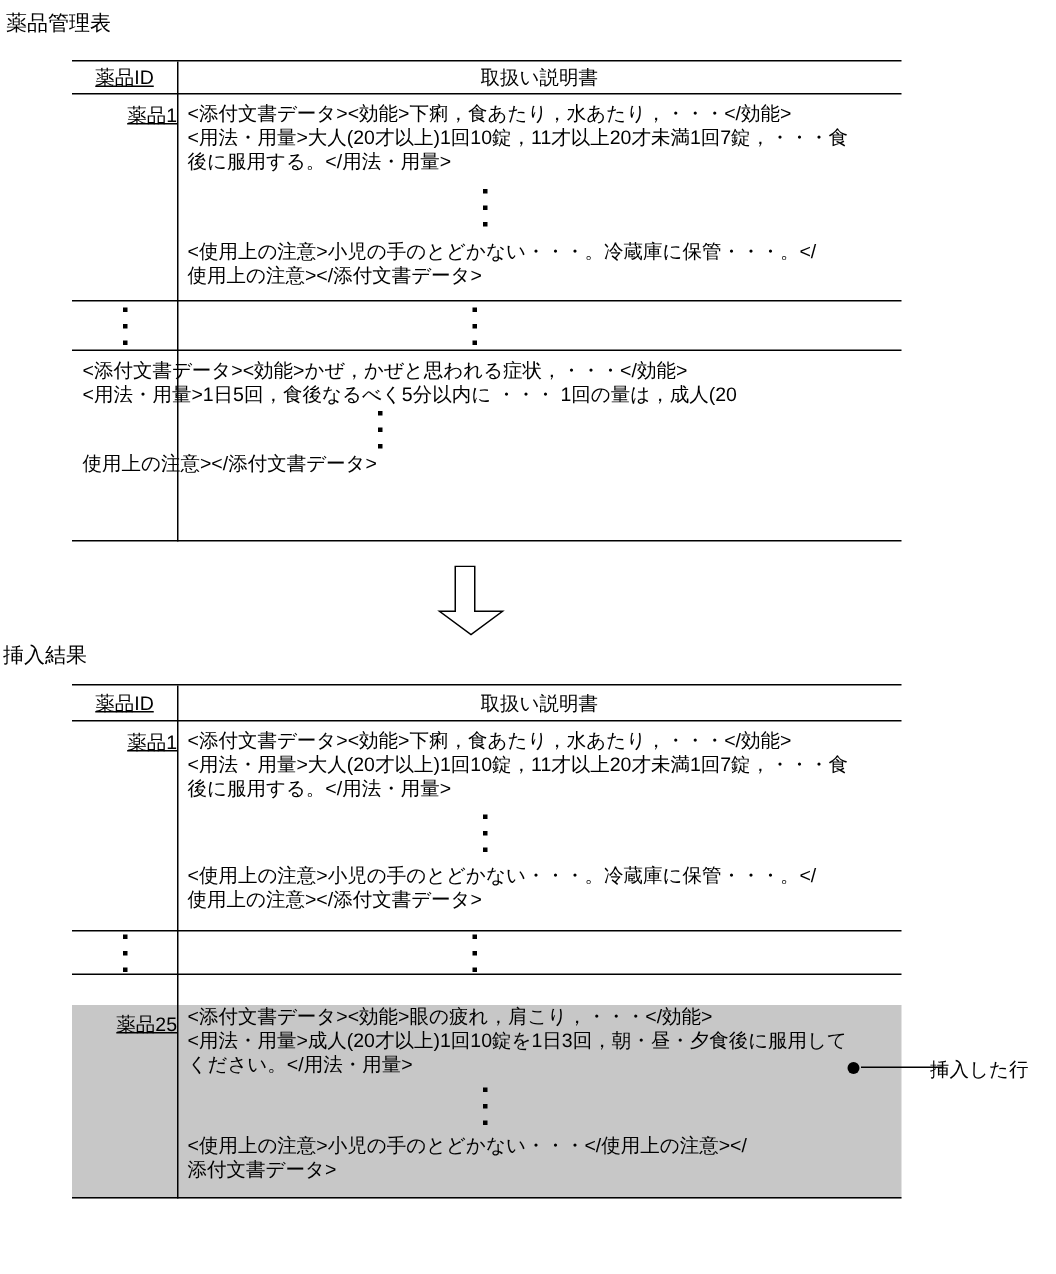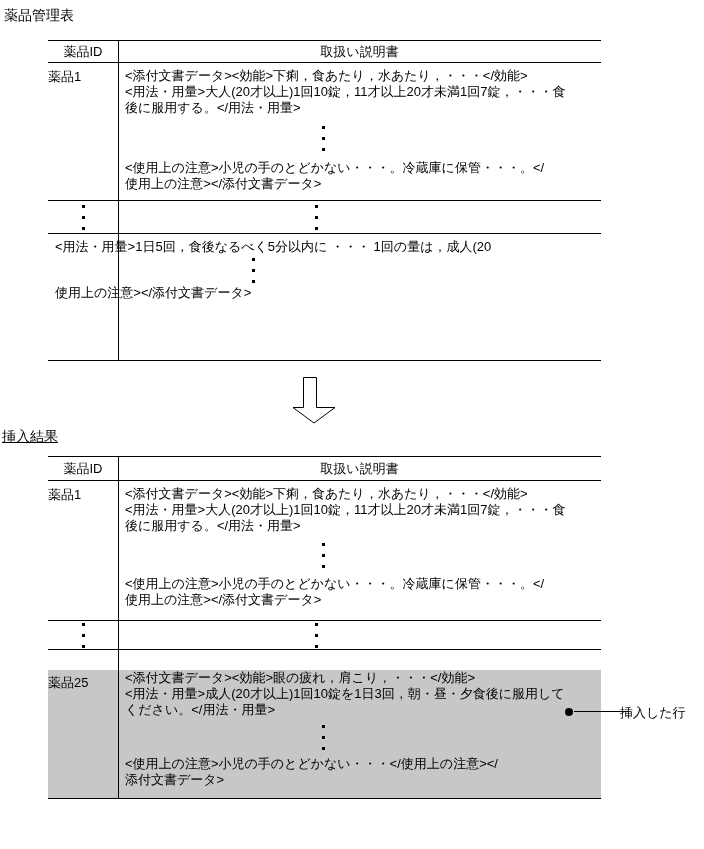--- a/index.html
+++ b/index.html
@@ -5,21 +5,21 @@
   html,body{margin:0;padding:0;background:#fff;}
   .canvas{
     position:relative;width:704px;height:849px;background:#ffffff;
     font-family:"Liberation Sans","DejaVu Sans",sans-serif;
     font-size:13px;color:#000;overflow:hidden;
   }
   .fig-title{position:absolute;font-size:14px;white-space:nowrap;}
   .dtable{position:absolute;left:48px;width:553px;border-top:1px solid #000;box-sizing:border-box;}
   .vsep{position:absolute;left:70px;top:0;bottom:0;width:1px;background:#000;z-index:2;}
   .row{position:relative;display:flex;border-bottom:1px solid #000;box-sizing:border-box;}
-  .cid{flex:0 0 70px;width:70px;text-align:left;padding-top:5px;box-sizing:border-box;}
+  .cid{flex:0 0 70px;width:70px;text-align:right;padding-top:5px;box-sizing:border-box;text-decoration:underline;}
   .cbody{flex:1;padding:5px 2px 0 7px;box-sizing:border-box;}
   .hrow .cid,.hrow .cbody{padding:0;display:flex;align-items:center;justify-content:center;}
   .ln{height:16px;line-height:16px;white-space:nowrap;}
   .vdots{display:flex;flex-direction:column;align-items:center;justify-content:center;gap:8px;}
   .vdots i{display:block;width:3px;height:3px;background:#000;}
   .cell-dots{width:4px;margin-left:196px;}
   .cflex{padding:0 !important;display:flex;justify-content:center;align-items:stretch;}
   .hl{background:#c7c7c7;margin-top:20px;}
   .arrow-wrap{position:absolute;left:291px;top:377px;width:46px;height:47px;}
   .callout-line{position:absolute;left:574px;top:711px;width:55px;height:1px;background:#000;}
@@ -69,38 +69,39 @@
         <div class="vdots cell-dots" style="height:100%;">
             <i></i>
             <i></i>
             <i></i>
           </div>
       </div>
     </div>
 
     <div class="row" style="height:127px;">
       <div class="cbody">
+        <div class="ln">&lt;添付文書データ&gt;&lt;効能&gt;かぜ，かぜと思われる症状，・・・&lt;/効能&gt;</div>
         <div class="ln">&lt;用法・用量&gt;1日5回，食後なるべく5分以内に ・・・ 1回の量は，成人(20</div>
         <div class="vdots cell-dots" style="height:30px;">
             <i></i>
             <i></i>
             <i></i>
           </div>
         <div class="ln">使用上の注意&gt;&lt;/添付文書データ&gt;</div>
       </div>
     </div>
   </div>
 
   <div class="arrow-wrap">
     <svg width="46" height="47" viewBox="0 0 46 47">
       <path d="M12.5 0.5 H25.5 V30.5 H44 L23 46 L2 30.5 H12.5 Z" fill="#ffffff" stroke="#000000" stroke-width="1"></path>
     </svg>
   </div>
 
-  <div class="fig-title" style="left:2px;top:428px;text-decoration:underline;">挿入結果</div>
+  <div class="fig-title" style="left:2px;top:428px;">挿入結果</div>
 
   <div class="dtable" style="top:456px;">
     <div class="vsep"></div>
 
     <div class="row hrow" style="height:24px;">
       <div class="cid">薬品ID</div>
       <div class="cbody">取扱い説明書</div>
     </div>
 
     <div class="row" style="height:140px;">

